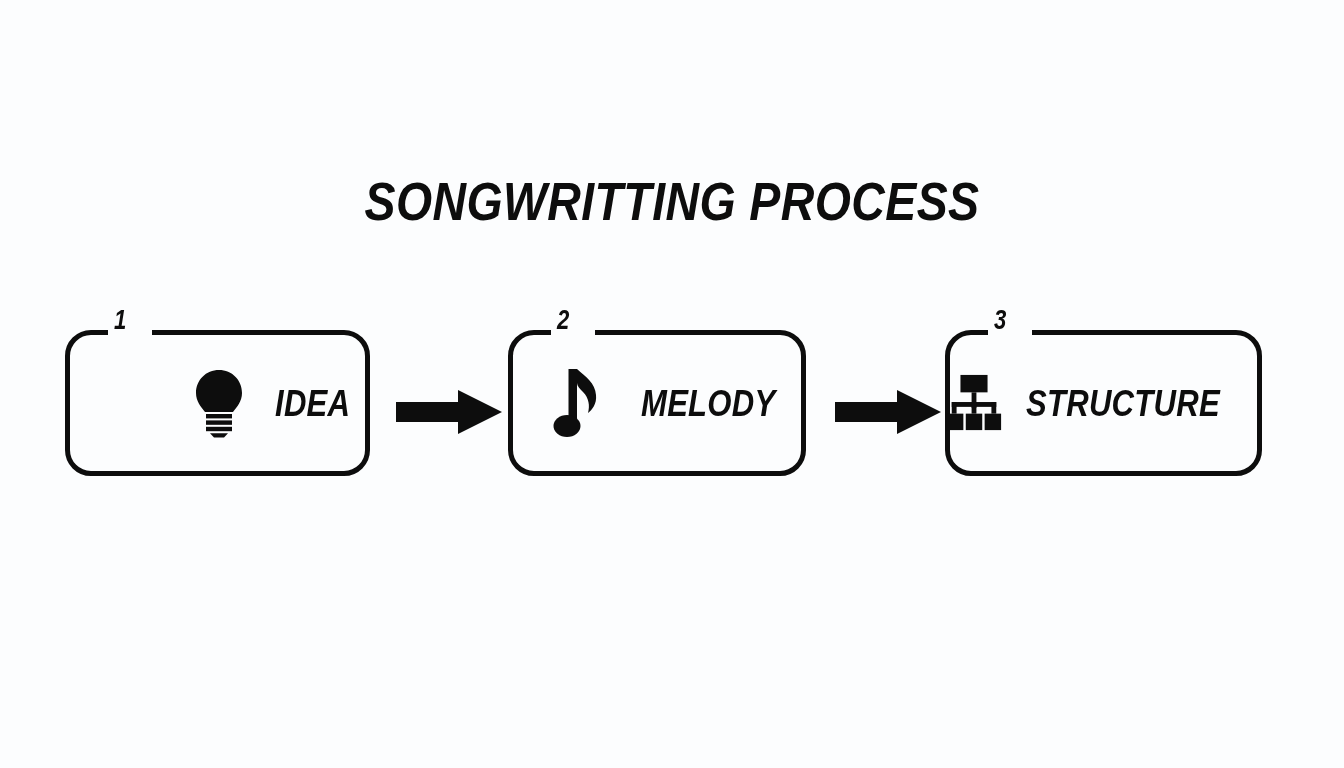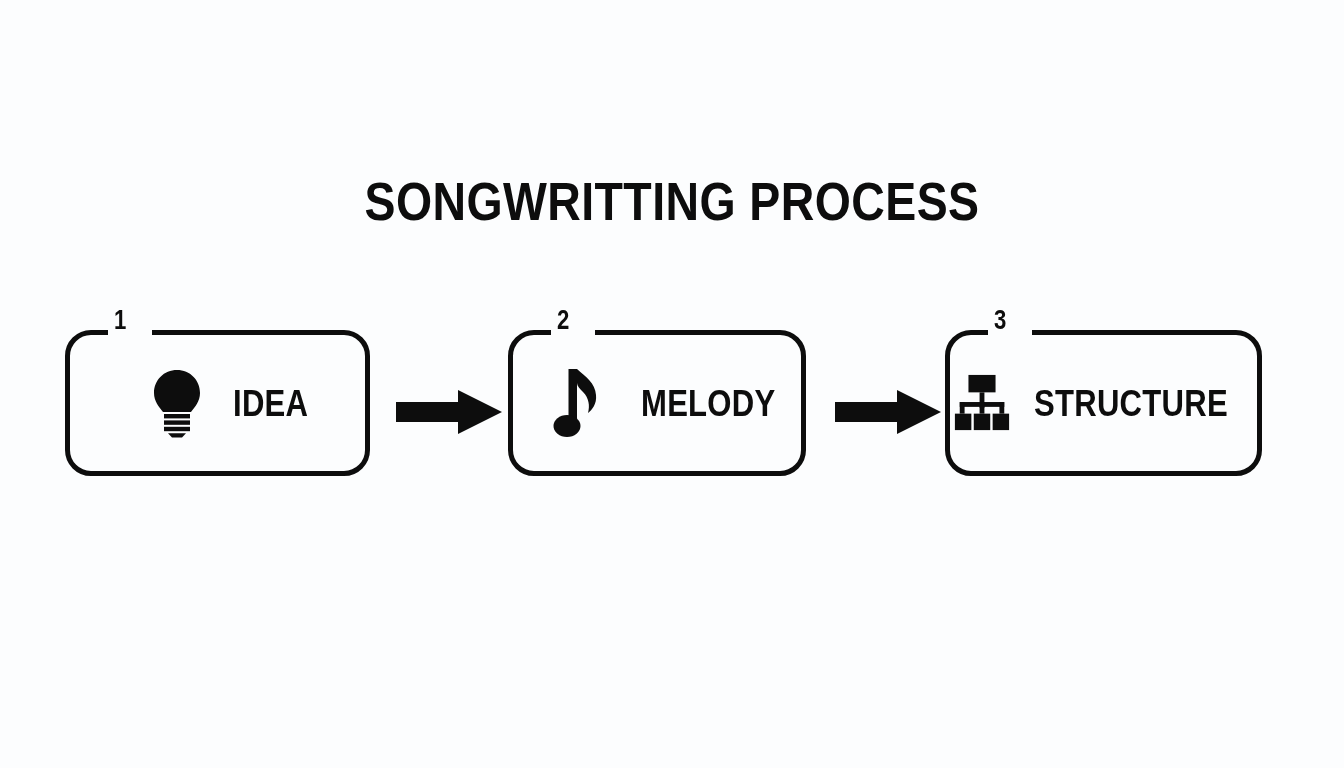--- a/index.html
+++ b/index.html
@@ -10,20 +10,21 @@
     width: 1344px;
     height: 768px;
     background: #fcfdfe;
     font-family: "Liberation Sans", sans-serif;
     overflow: hidden;
   }
   #canvas {
     position: relative;
     width: 1344px;
     height: 768px;
+    font-style: italic;
   }
 
   
   .title {
     position: absolute;
     left: 0;
     top: 174px;
     width: 1344px;
     text-align: center;
     font-family: "Liberation Sans Narrow", "Liberation Sans", sans-serif;
@@ -79,21 +80,21 @@
     color: #0d0d0d;
     transform: scaleX(0.82);
     transform-origin: 0 50%;
   }
 
   .card-inner {
     position: absolute;
     inset: 0;
     display: flex;
     align-items: center;
-    justify-content: center;
+    justify-content: flex-end;
     padding-left: 34px;
   }
   .step-card.c3 .card-inner { padding-left: 10px; }
 
   .step-icon {
     flex: 0 0 auto;
     width: 60px;
     height: 76px;
     display: flex;
     align-items: center;

